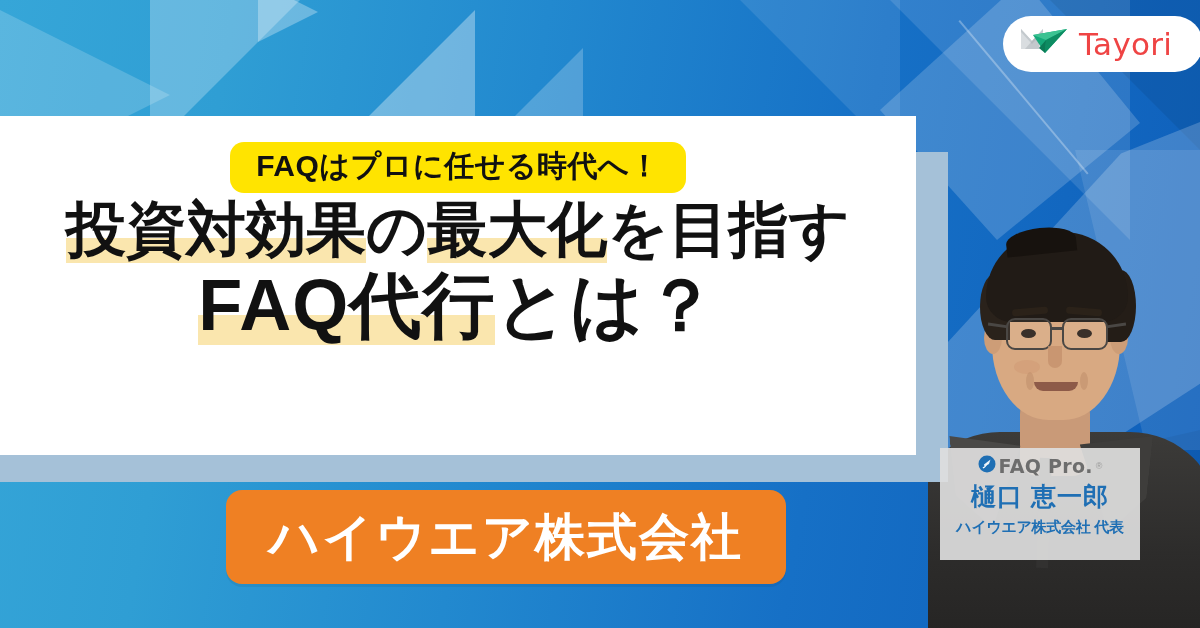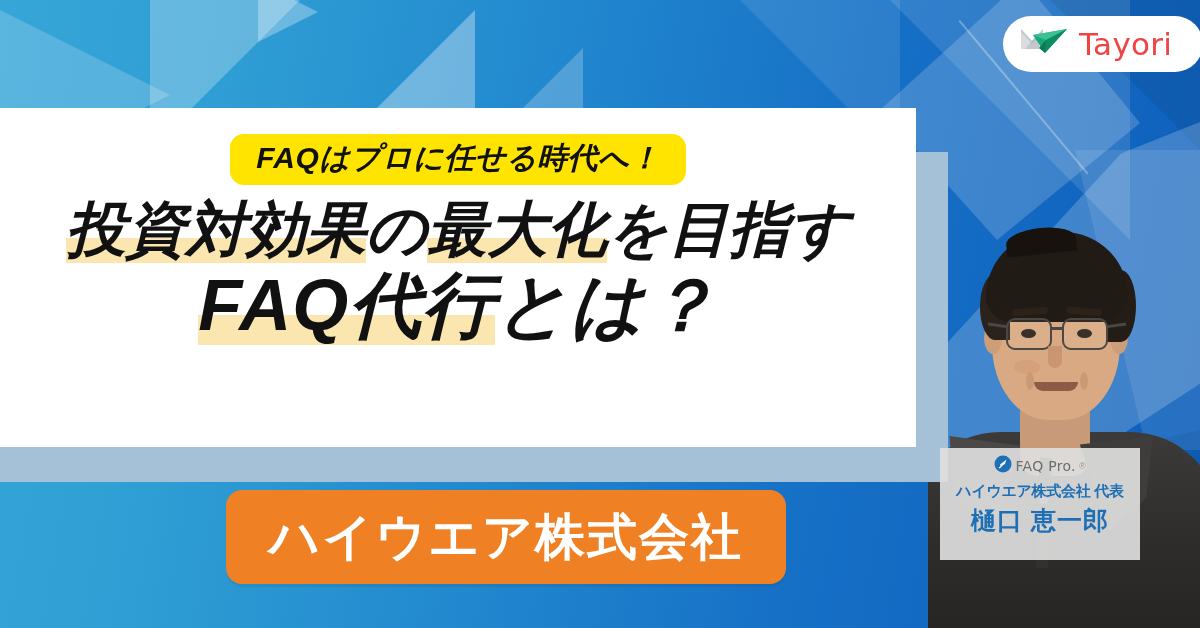--- a/index.html
+++ b/index.html
@@ -65,24 +65,23 @@
           background:rgba(0,0,0,.05);
           clip-path:polygon(0 30%, 100% 0, 100% 100%, 0 100%); }
 
   
   #card-shadow {
     position:absolute; left:0; top:152px;
     width:948px; height:330px;
     background:#a5c1d8;
   }
   #card {
-    position:absolute; left:0; top:108px;
+    position:absolute; left:0; top:116px;
     width:916px; height:339px;
     background:#ffffff;
-    font-style:italic;
   }
 
   #card-inner {
     position:absolute; left:0; top:0; right:0; bottom:0;
     display:flex; flex-direction:column;
     align-items:center; justify-content:flex-start;
     padding-top:26px;
   }
 
   
@@ -90,21 +89,21 @@
     background:#ffe400;
     border-radius:14px;
     padding:9px 26px 12px 26px;
     font-size:30px; font-weight:bold; color:#111;
     letter-spacing:.5px;
     line-height:1;
     white-space:nowrap;
   }
 
   
-  #headline { margin-top:10px; text-align:center; }
+  #headline { margin-top:2px; text-align:center; }
   .hl-line {
     font-size:60px; font-weight:bold; color:#111;
     line-height:1.15; white-space:nowrap;
     letter-spacing:0px;
   }
   .hl-line.l2 { font-size:72px; letter-spacing:1px; }
   .mark {
     background:linear-gradient(transparent 62%, #fae6ae 62%, #fae6ae 100%);
   }
 
@@ -228,21 +227,21 @@
   #nameplate {
     position:absolute; left:940px; top:448px;
     width:200px; height:112px;
     background:rgba(222,222,222,.92);
     display:flex; flex-direction:column;
     align-items:center; justify-content:flex-start;
     padding-top:7px;
   }
   #np-logo { display:flex; align-items:center; gap:3px; }
   #np-logo-text {
-    font-size:14px; color:#6d6d6d; font-weight:400;
+    font-size:19px; color:#6d6d6d; font-weight:700;
     font-family:"DejaVu Sans",sans-serif; letter-spacing:.3px;
   }
   #np-logo-tm { font-size:9px; color:#9a9a9a; }
   #np-company {
     margin-top:5px;
     font-size:15px; font-weight:bold; color:#1f6fb4;
     letter-spacing:-.3px; white-space:nowrap;
   }
   #np-name {
     margin-top:3px;
@@ -342,17 +341,17 @@
       <span>
         <svg width="18" height="18" viewBox="0 0 18 18">
           <circle cx="9" cy="9" r="8.5" fill="#1f6fb4"></circle>
           <path d="M4.5 12.5 C7 11.5 9 9 10.5 6 C9.5 9.5 8 12 5.5 13.5 Z" fill="#ffffff"></path>
           <path d="M6 9.5 L12.5 4.5 L11 9 L6.5 11.5 Z" fill="#ffffff" opacity=".9"></path>
         </svg>
       </span>
       <span id="np-logo-text">FAQ Pro.</span>
       <span id="np-logo-tm">®</span>
     </div>
+    <div id="np-name">樋口 恵一郎</div>
     <div id="np-company">ハイウエア株式会社 代表</div>
-    <div id="np-name">樋口 恵一郎</div>
   </div>
 
 </div>
 
 </body></html>

